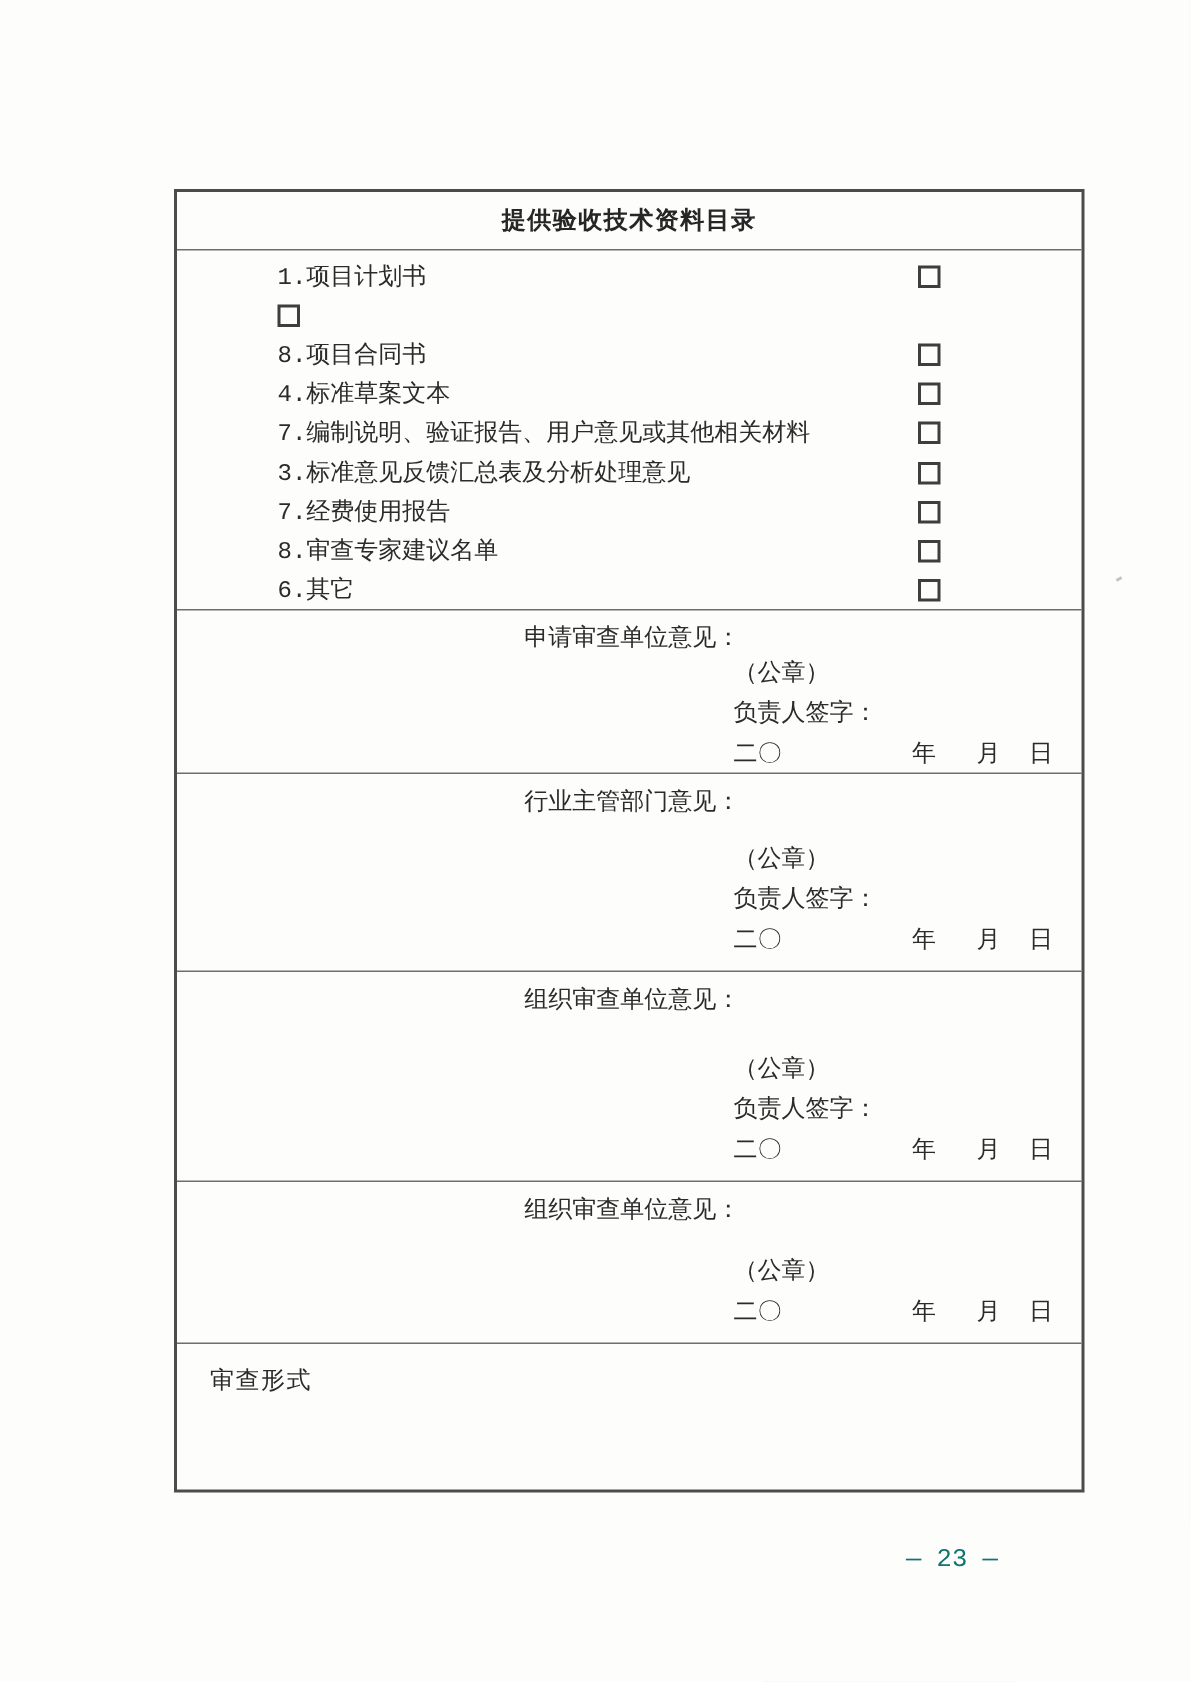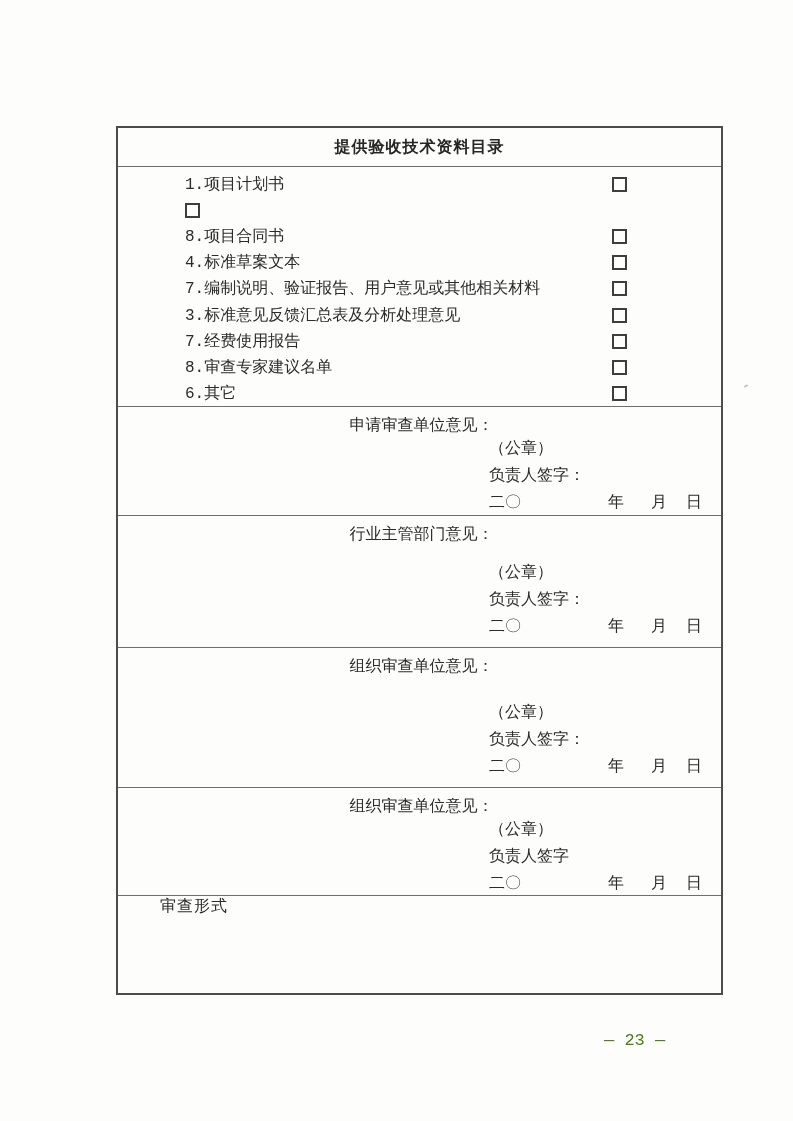--- a/index.html
+++ b/index.html
@@ -33,35 +33,35 @@
 
   
   .op-sec{display:flex; flex-direction:column; padding:8px 0 6px 4px;align-items:center;}
   .op-sec.h1{height:109px;} .op-sec.h2{height:132px;}
   .op-sec.h3{height:140px;} .op-sec.h4{height:108px;}
   .op-label{white-space:nowrap;}
   .sig-block{margin-top:auto; margin-left:348px; line-height:27px; white-space:nowrap;}
   .d-year{margin-left:87px;} .d-month{margin-left:27px;} .d-day{margin-left:19px;}
 
   
-  .b-row{display:flex; align-items:flex-start;padding-left:20px;}
+  .b-row{display:flex; align-items:center;}
   .b-row.review{height:50px;} .b-row.accept{flex:1 1 auto;}
   .cell{box-sizing:border-box;}
   .cell + .cell{border-left:1px solid #6e6e6e;}
   .cell-label{width:112px; display:flex; align-items:center; justify-content:center; letter-spacing:1px;}
   .cell-wide{flex:1 1 auto;}
   .cell-date{width:240px; display:flex; align-items:center; justify-content:flex-end; padding-right:4px;}
   .cell-date .g1{margin-right:84px;} .cell-date .g2{margin-right:34px;}
   .cell-handler{width:89px; display:flex; align-items:center; justify-content:center; letter-spacing:1px;}
   .cell-rest{flex:1 1 auto;}
 
   
   .page-number{
     position:absolute; left:604px; top:1031px; width:90px;
-    font-size:17px; color:#4d7c0f; white-space:nowrap;
+    font-size:17px; color:#0f766e; white-space:nowrap;
   }
   
   .speck{position:absolute; left:744px; top:385px; width:4px; height:2px;
          background:#c4c4c2; transform:rotate(-30deg);}
 </style>
 </head>
 <body>
 
 <div class="page">
 
@@ -139,21 +139,20 @@
         <div class="date-line">
           <span>二〇</span><span class="d-year">年</span><span class="d-month">月</span><span class="d-day">日</span>
         </div>
       </div>
     </div>
 
     <div class="t-row op-sec h4">
       <div class="op-label">组织审查单位意见：</div>
       <div class="sig-block">
         <div>（公章）</div>
-        <div>负责人签字</div>
         <div class="date-line">
           <span>二〇</span><span class="d-year">年</span><span class="d-month">月</span><span class="d-day">日</span>
         </div>
       </div>
     </div>
 
     <div class="t-row b-row review">
       <div class="cell cell-label">审查形式</div>
       <div class="cell cell-wide"></div>
     </div>

